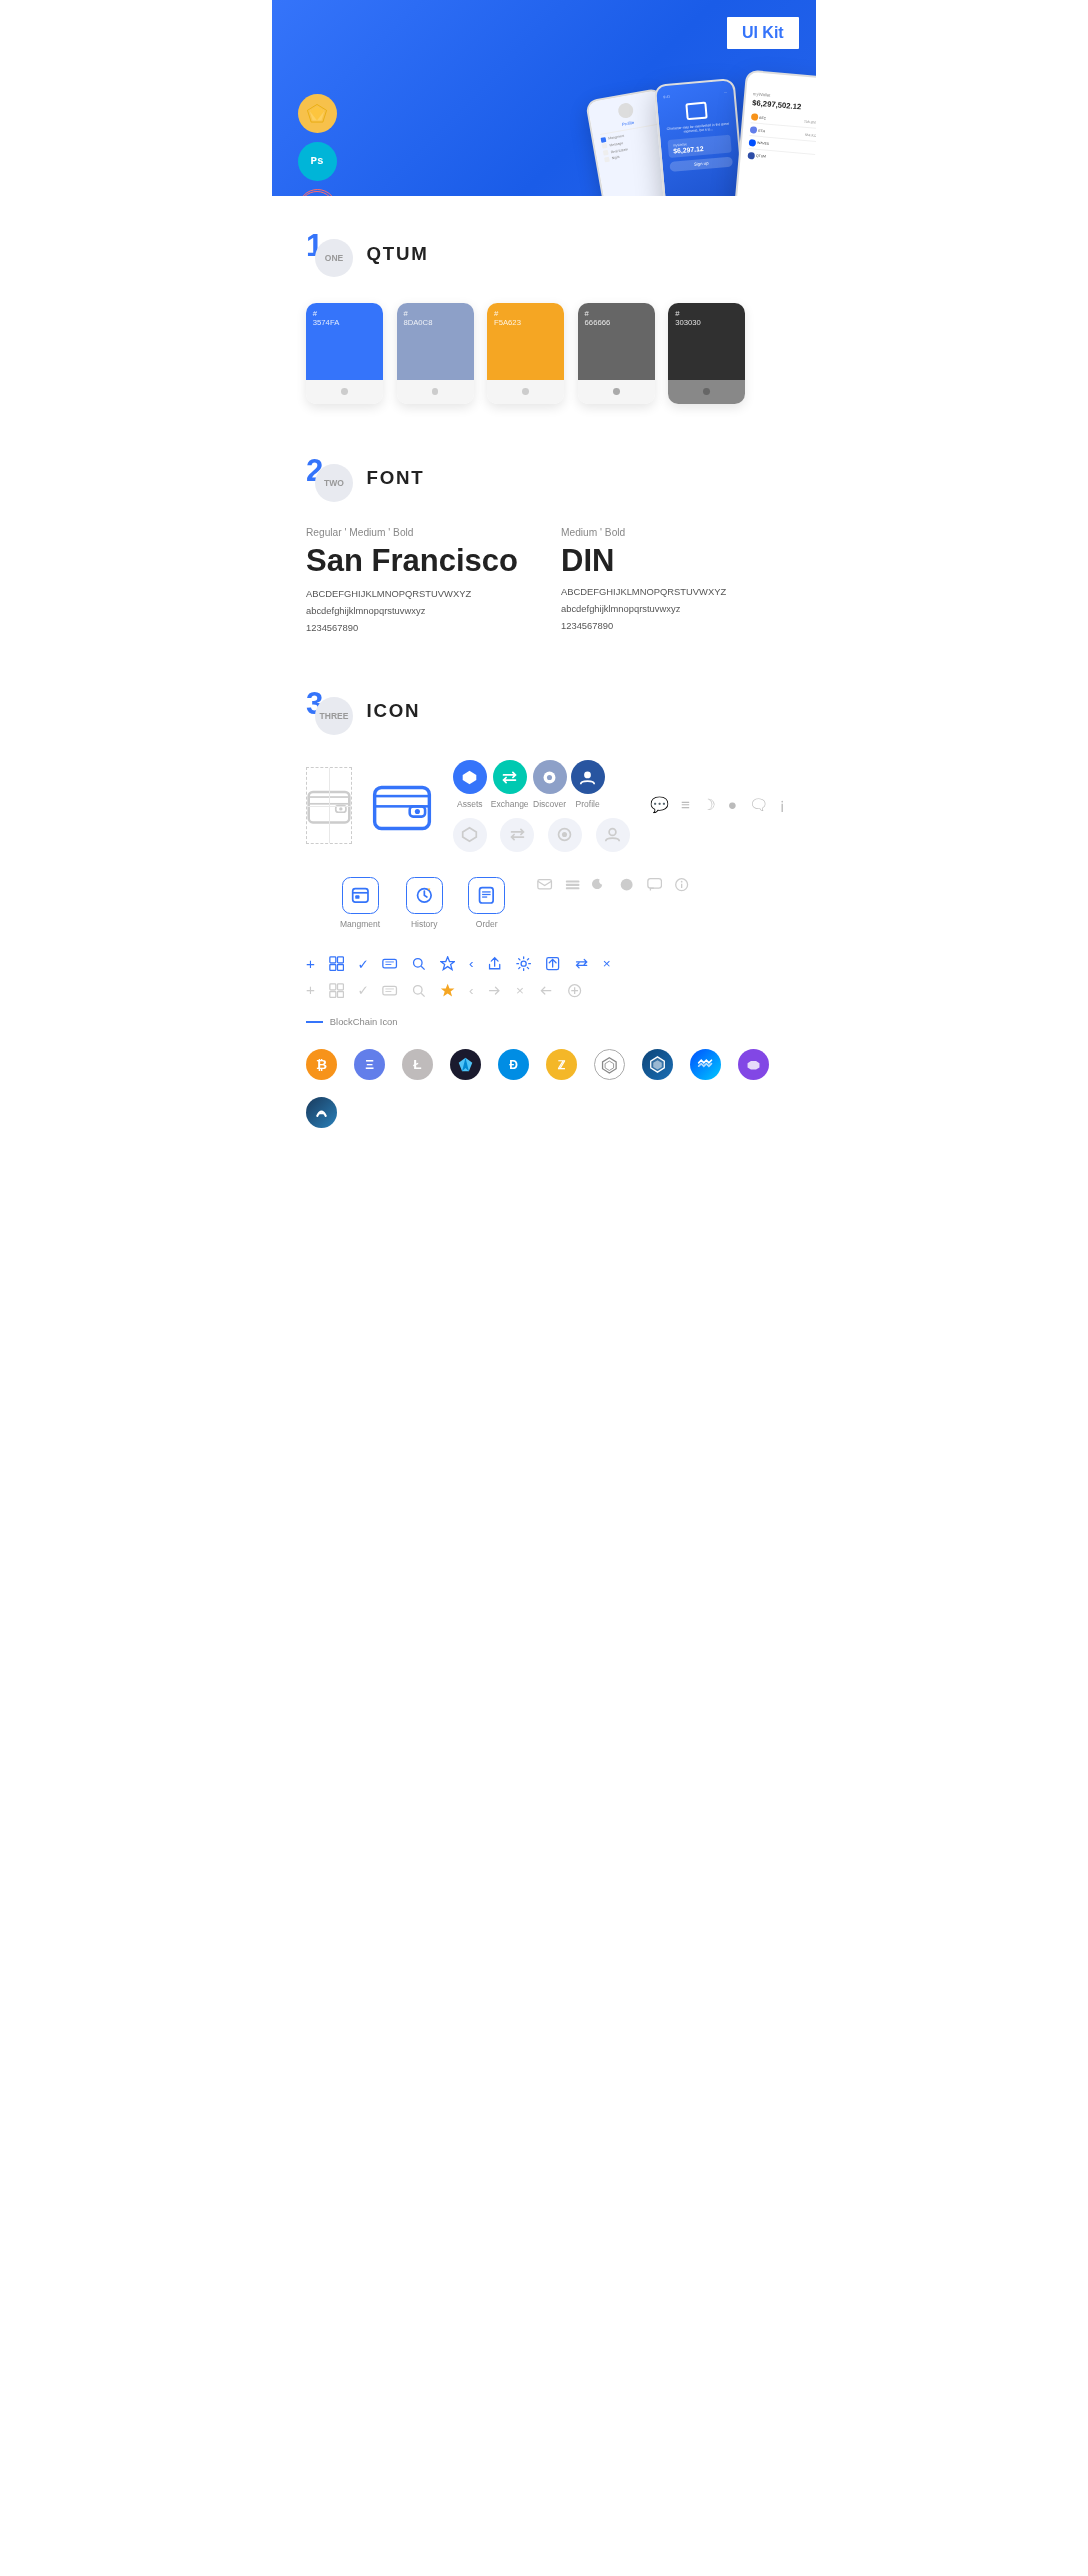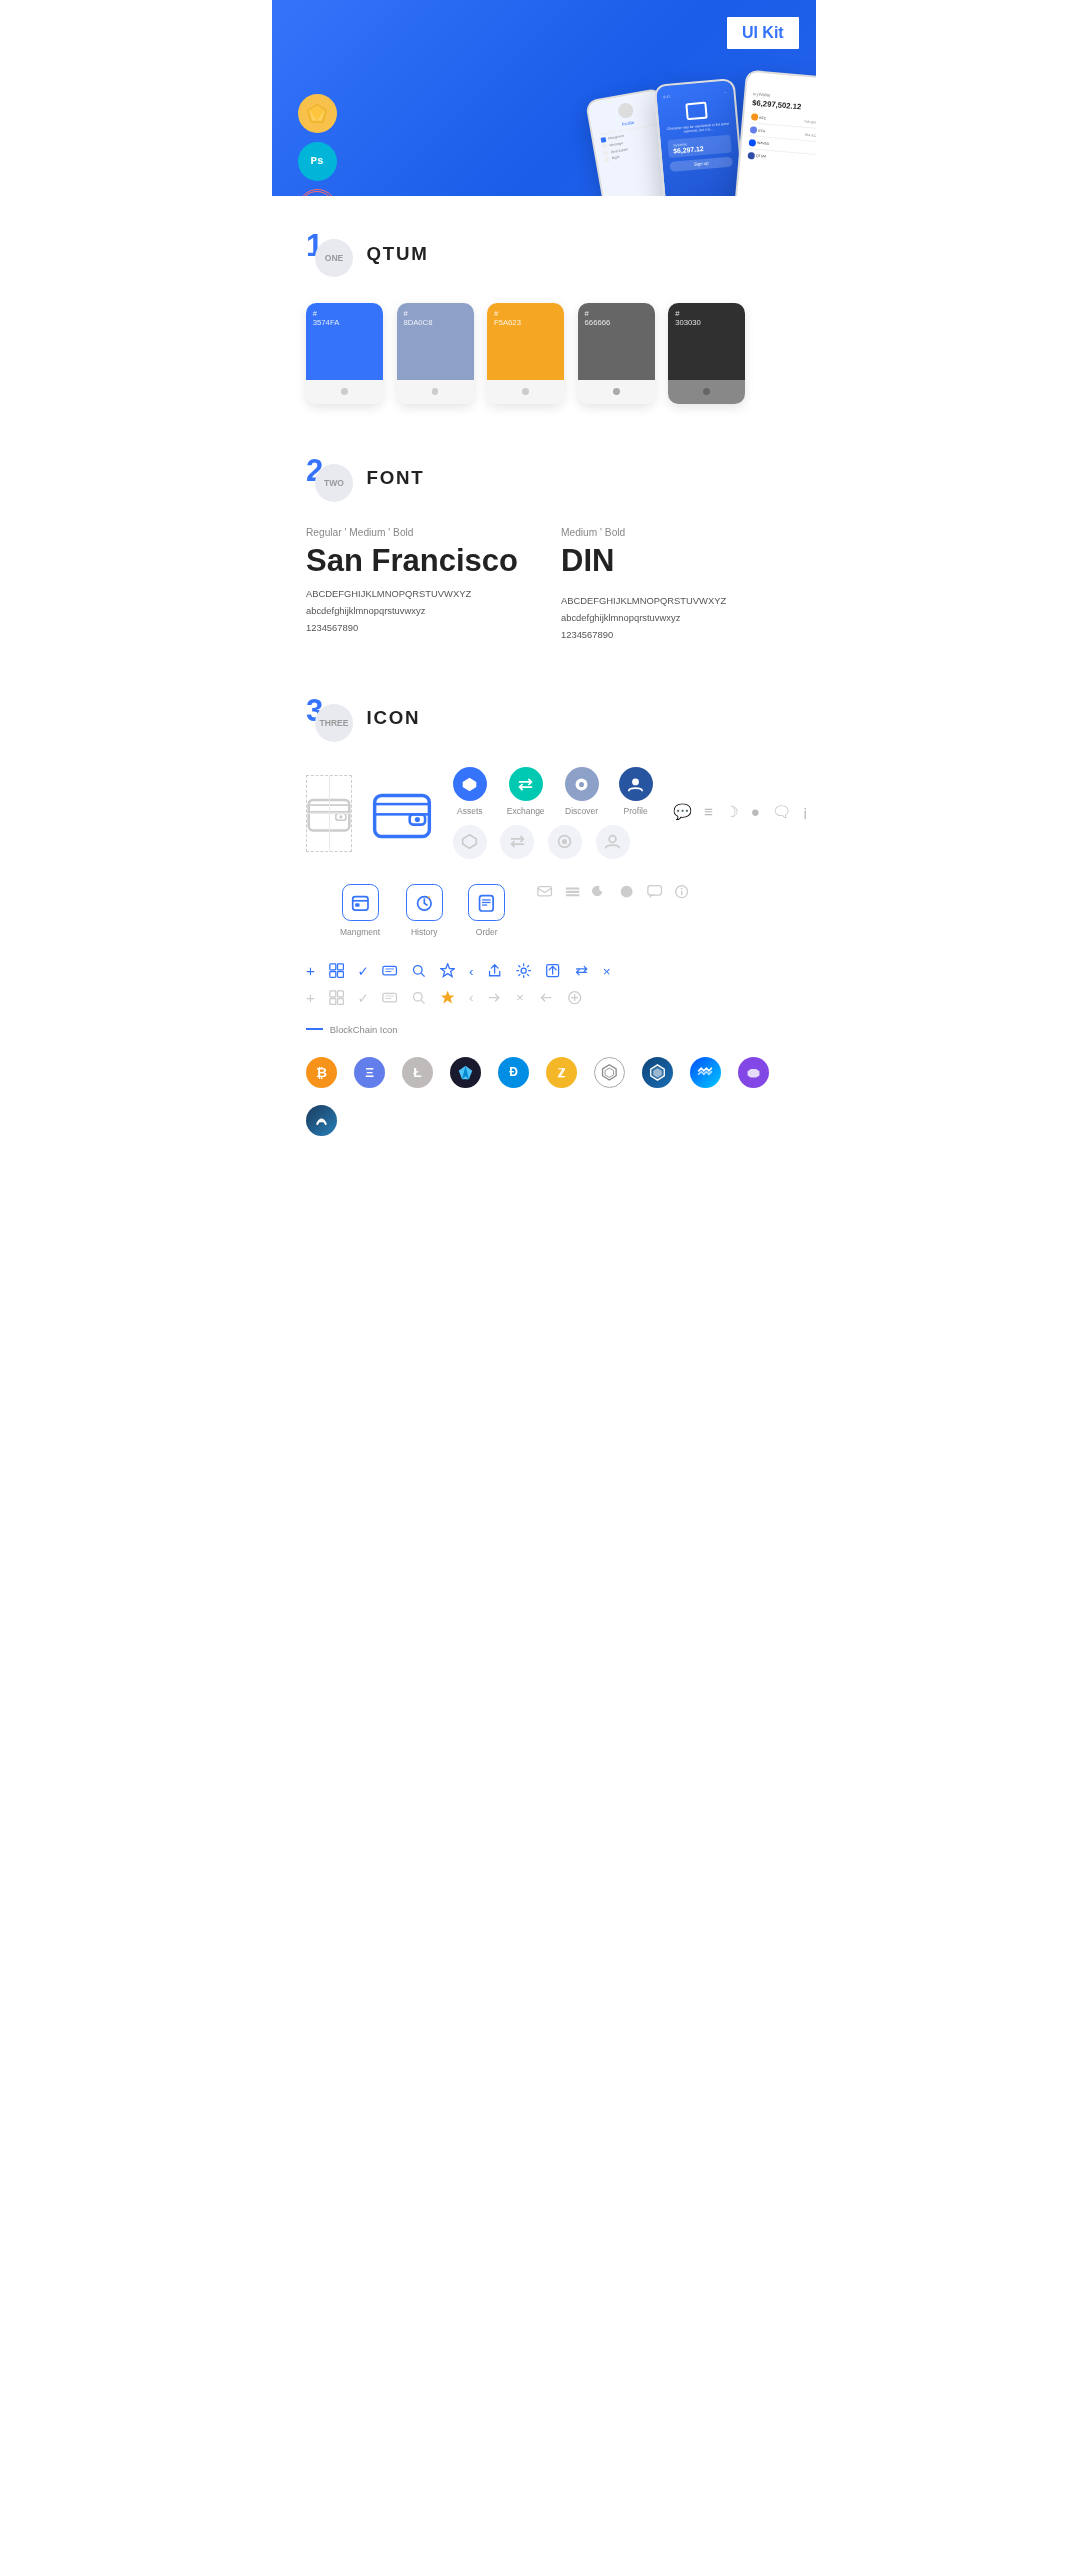--- a/index.html
+++ b/index.html
@@ -133,21 +133,21 @@
     .swatch-dot {
       width: 6.8px;
       height: 6.8px;
       border-radius: 50%;
       background: #ccc;
     }
     .font-grid { display: flex; gap: 34px; }
     .font-col { flex: 1; }
     .font-style-label { font-size: 10.2px; color: #888; margin-bottom: 5.1px; }
     .font-name { font-size: 31px; font-weight: 800; color: #222; margin-bottom: 6.8px; }
-    .font-name-din { font-family: 'DIN Alternate', 'Arial Black', sans-serif; font-size: 31px; font-weight: 700; color: #222; margin-bottom: 14px; }
+    .font-name-din { font-family: 'DIN Alternate', 'Arial Black', sans-serif; font-size: 31px; font-weight: 700; color: #222; margin-bottom: 5px; }
     .font-alpha { font-size: 9.4px; color: #555; line-height: 1.8; }
     .icon-box {
       display: flex;
       flex-direction: column;
       align-items: center;
       gap: 5.1px;
     }
     .icon-label { font-size: 8.5px; color: #888; text-align: center; }
 
     
@@ -428,21 +428,21 @@
     <div style="width:77px;height:77px;display:flex;align-items:center;justify-content:center;">
       <svg width="60" height="53" viewBox="0 0 70 62" fill="none">
         <rect x="3" y="10" width="64" height="48" rx="8" stroke="#3574FA" stroke-width="4" fill="none"></rect>
         <rect x="3" y="20" width="64" height="12" stroke="#3574FA" stroke-width="3" fill="none"></rect>
         <rect x="44" y="32" width="18" height="12" rx="4" stroke="#3574FA" stroke-width="3" fill="none"></rect>
         <circle cx="53" cy="38" r="3" fill="#3574FA"></circle>
       </svg>
     </div>
 
     <div style="display:flex;flex-direction:column;gap:8.5px;">
-      <div style="display:flex;gap:20px;align-items:flex-end;">
+      <div style="display:flex;gap:4px;align-items:flex-end;">
         <div class="icon-box">
           <div class="nav-icon-circle blue">
             <svg width="17" height="17" viewBox="0 0 20 20" fill="none">
                 <polygon points="10,2 18,7 18,13 10,18 2,13 2,7" fill="white"></polygon>
               </svg>
           </div>
           <span class="icon-label">Assets</span>
         </div>
         <div class="icon-box">
           <div class="nav-icon-circle" style="background:#00C9B1;">

